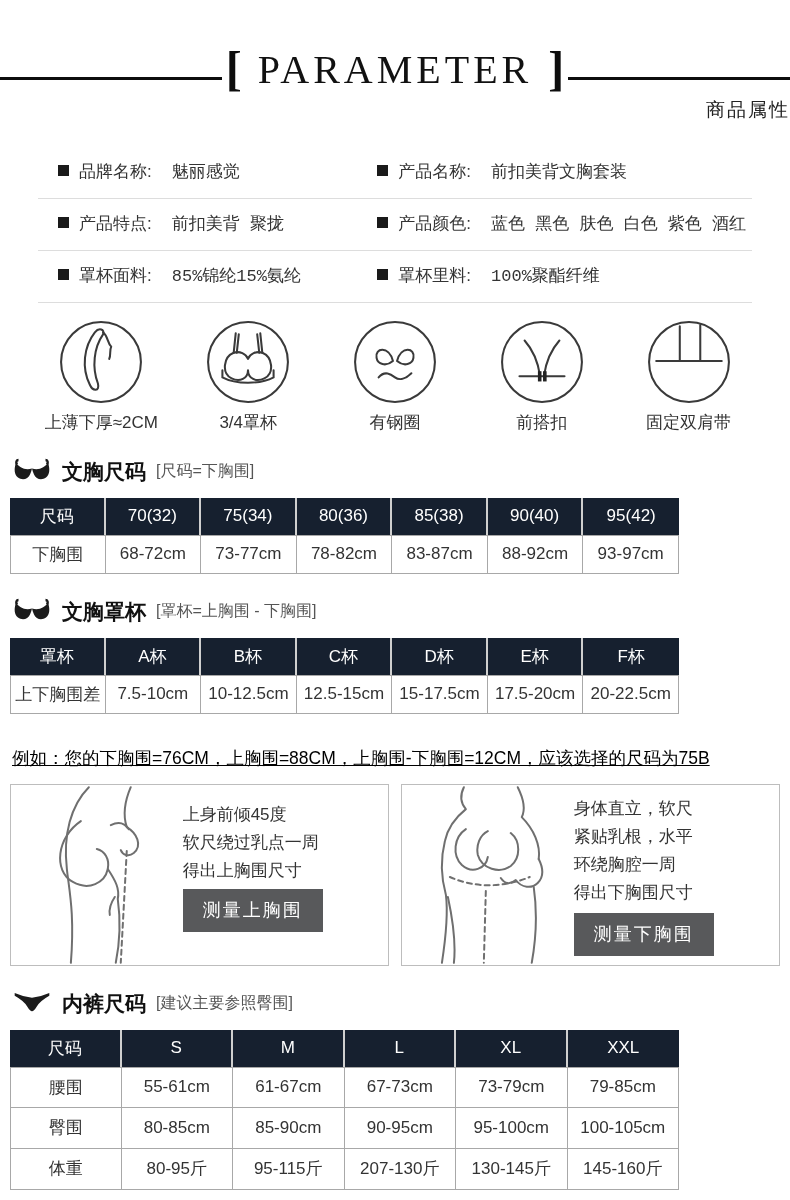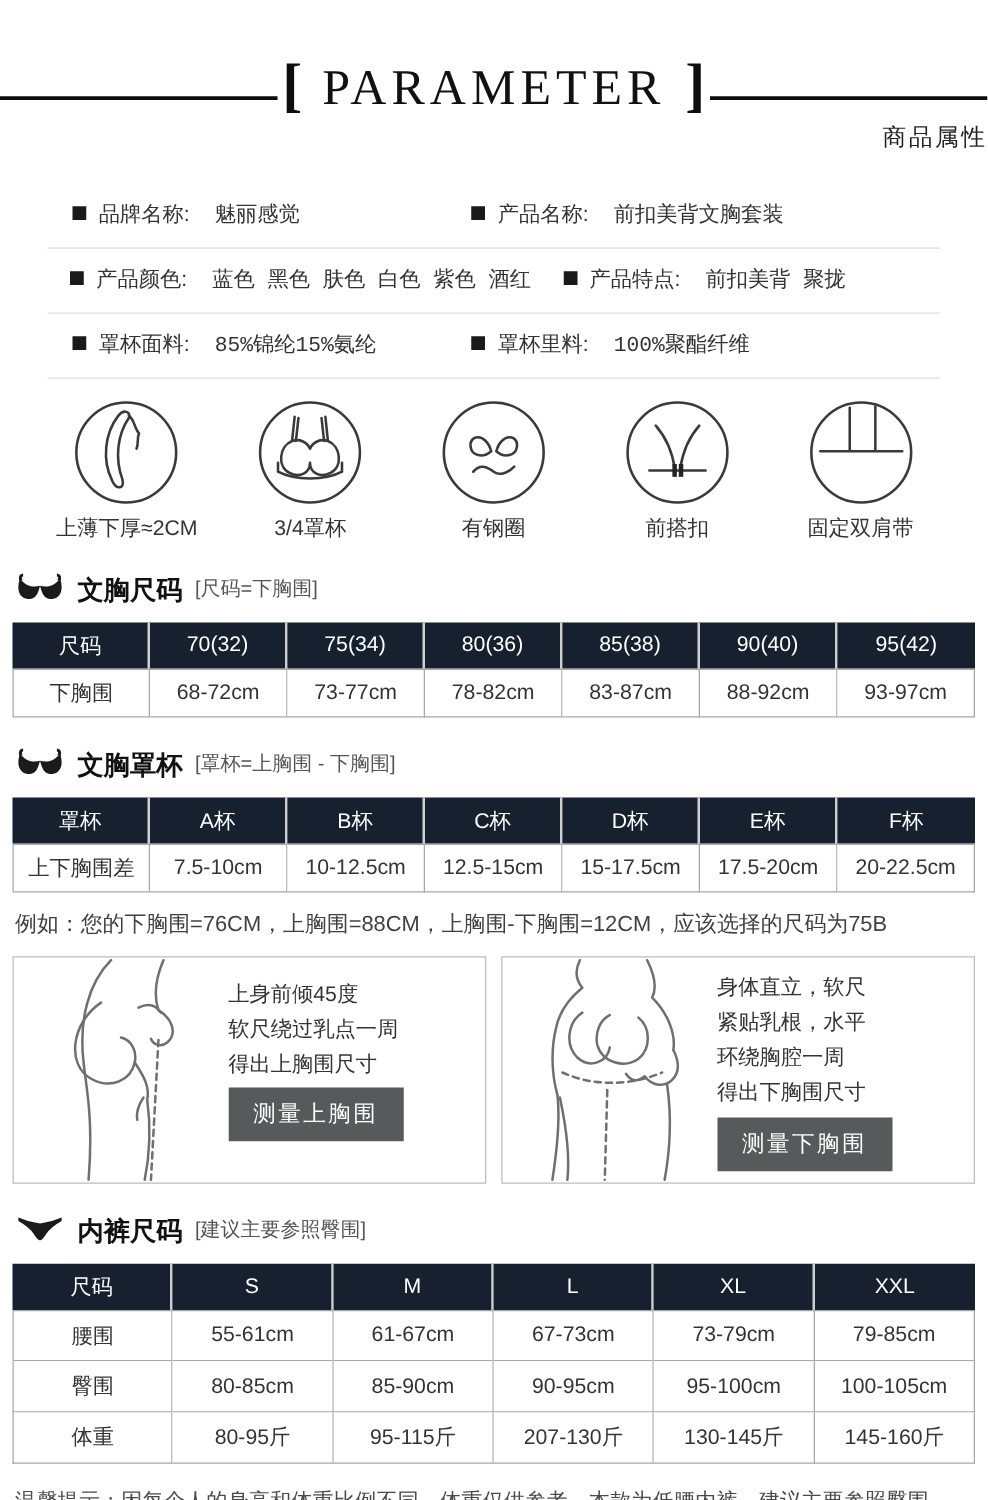--- a/index.html
+++ b/index.html
@@ -39,36 +39,36 @@
   .feature { width:150px; text-align:center; }
   .feature svg { display:block; margin:0 auto; }
   .feature-label { font-size:17px; color:#333; margin-top:6px; white-space:nowrap; }
 
   
   .section-title { display:flex; align-items:center; margin:24px 12px 12px; }
   .section-title .glyph { margin-right:10px; display:flex; align-items:center; }
   .sec-name { font-size:21px; font-weight:bold; color:#111; }
   .sec-note { font-size:16px; color:#555; margin-left:10px; }
 
-  table { width:770px; margin:0 10px; border-collapse:separate; border-spacing:0; table-layout:fixed; }
+  table { width:669px; margin:0 10px; border-collapse:separate; border-spacing:0; table-layout:fixed; }
   th {
     background:#16202f; color:#fff; font-weight:normal; font-size:17px;
     height:37px; text-align:center; border-right:2px solid #cfcfcf;
   }
   th:last-child { border-right:none; }
   td {
     background:#fff; font-size:17px; color:#333; text-align:center; height:39px;
     border-right:1px solid #a8a8a8; border-bottom:1px solid #a8a8a8;
   }
   td:first-child { border-left:1px solid #a8a8a8; }
   tbody tr:first-child td { border-top:1px solid #a8a8a8; }
   .panty-table td { height:41px; }
 
   
-  .example { margin:13px 12px 0; font-size:17.5px; color:#404040; }
+  .example { margin:32px 12px 0; font-size:17.5px; color:#000000;text-decoration:underline; }
 
   
   .measure-row { display:flex; gap:12px; margin:14px 10px 0; }
   .measure-box { flex:1; border:1px solid #bdbdbd; height:182px; display:flex; overflow:hidden; }
   .figure { width:45%; height:100%; flex:none; }
   .measure-text { flex:1; padding:16px 4px 4px 2px; font-size:17px; color:#333; line-height:1.65; }
   .measure-btn {
     display:inline-block; margin-top:4px; background:#58595b; color:#fff;
     font-size:18px; padding:7px 20px; letter-spacing:2px; cursor:pointer;
   }
@@ -102,29 +102,29 @@
         <span class="attr-label">品牌名称:</span>
         <span class="attr-value">魅丽感觉</span>
       </div>
       <div class="attr-item right">
         <span class="bullet"></span>
         <span class="attr-label">产品名称:</span>
         <span class="attr-value">前扣美背文胸套装</span>
       </div>
     </div>
     <div class="attr-row">
+      <div class="attr-item left">
+        <span class="bullet"></span>
+        <span class="attr-label">产品特点:</span>
+        <span class="attr-value">前扣美背 聚拢</span>
+      </div>
       <div class="attr-item right">
         <span class="bullet"></span>
         <span class="attr-label">产品颜色:</span>
         <span class="attr-value">蓝色 黑色 肤色 白色 紫色 酒红</span>
-      </div>
-      <div class="attr-item left">
-        <span class="bullet"></span>
-        <span class="attr-label">产品特点:</span>
-        <span class="attr-value">前扣美背 聚拢</span>
       </div>
     </div>
     <div class="attr-row">
       <div class="attr-item left">
         <span class="bullet"></span>
         <span class="attr-label">罩杯面料:</span>
         <span class="attr-value">85%锦纶15%氨纶</span>
       </div>
       <div class="attr-item right">
         <span class="bullet"></span>

